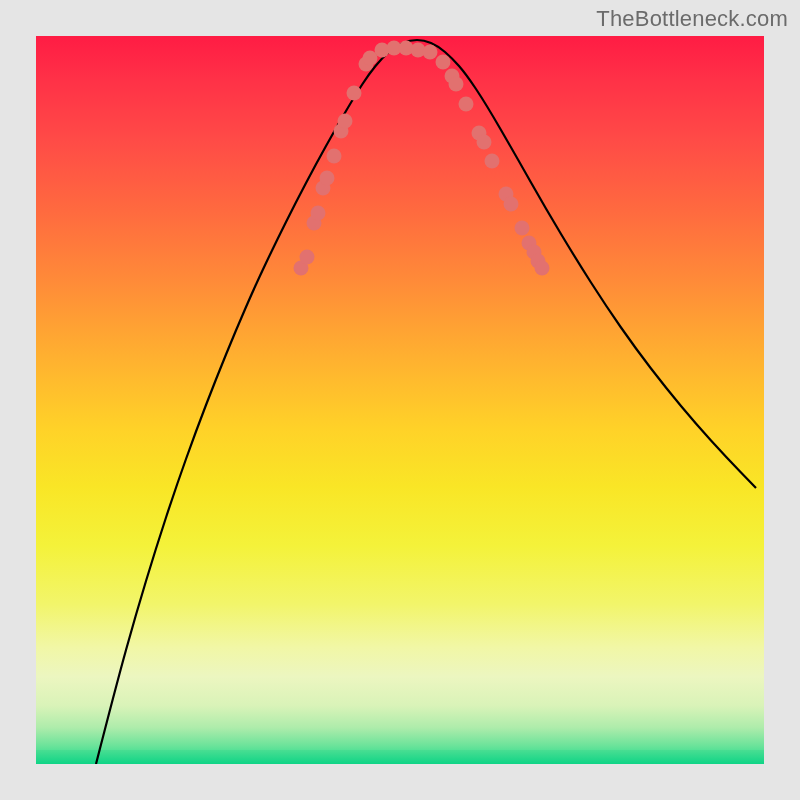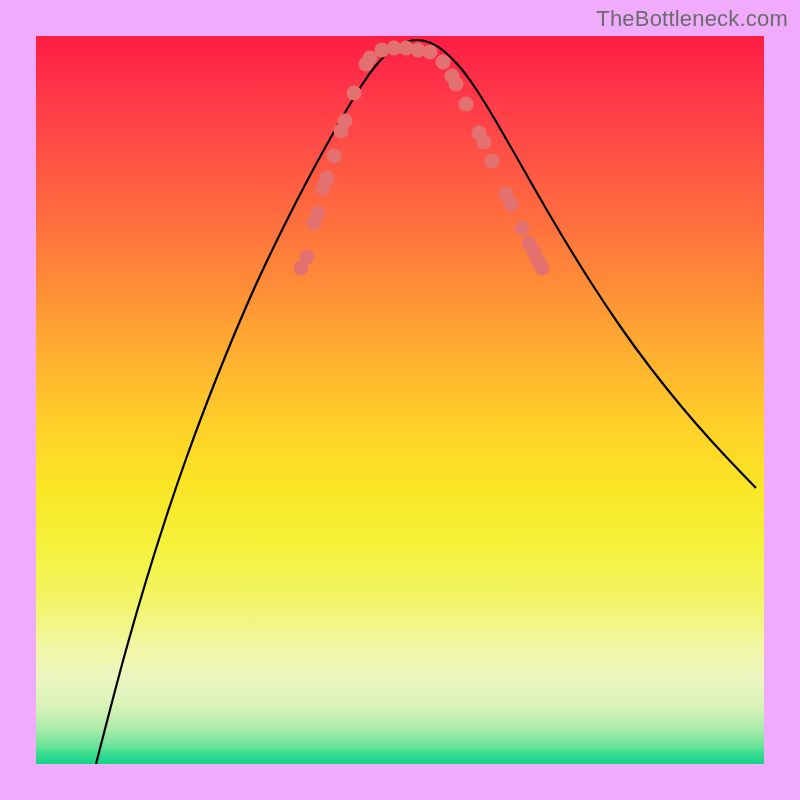--- a/index.html
+++ b/index.html
@@ -10,21 +10,21 @@
     background: #000;
     overflow: hidden;
     font-family: Arial, Helvetica, sans-serif;
   }
   .frame {
     position: absolute;
     left: 0;
     top: 0;
     width: 800px;
     height: 800px;
-    background: #f0abfc;
+    background: #e5e5e5;
   }
   .plot {
     position: absolute;
     left: 36px;
     top: 36px;
     width: 728px;
     height: 728px;
     overflow: hidden;
   }
   .gradient {

